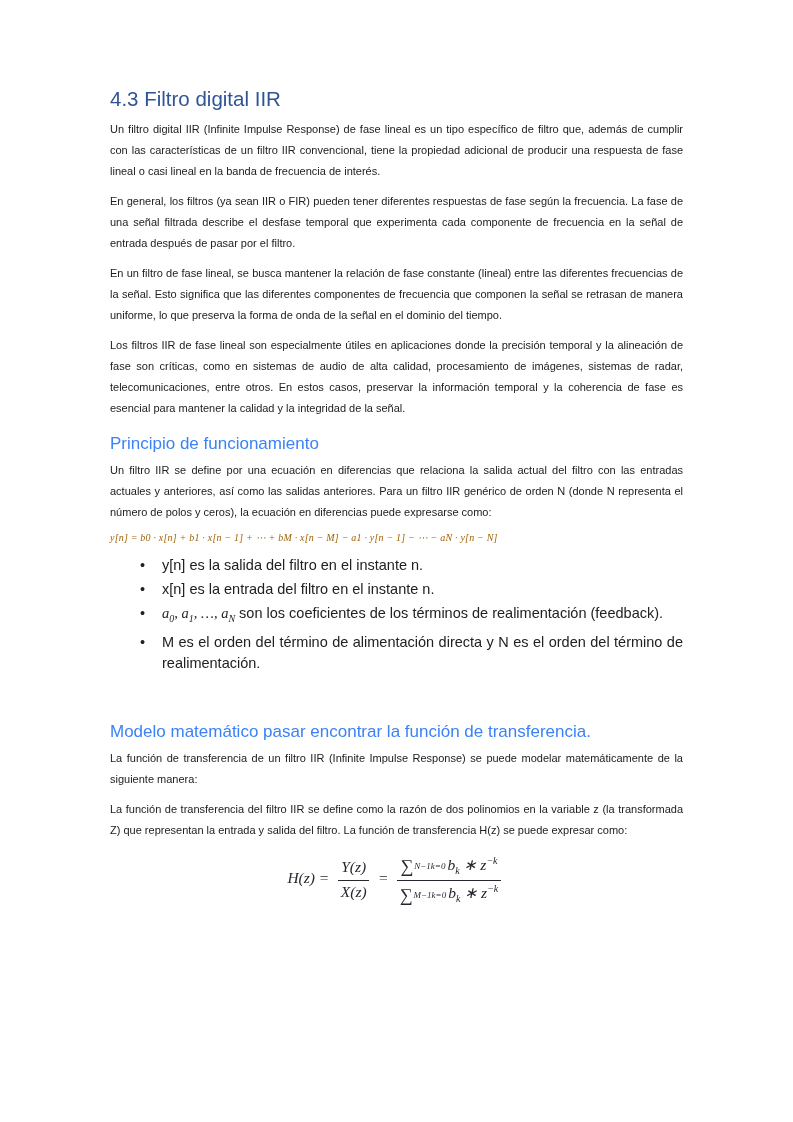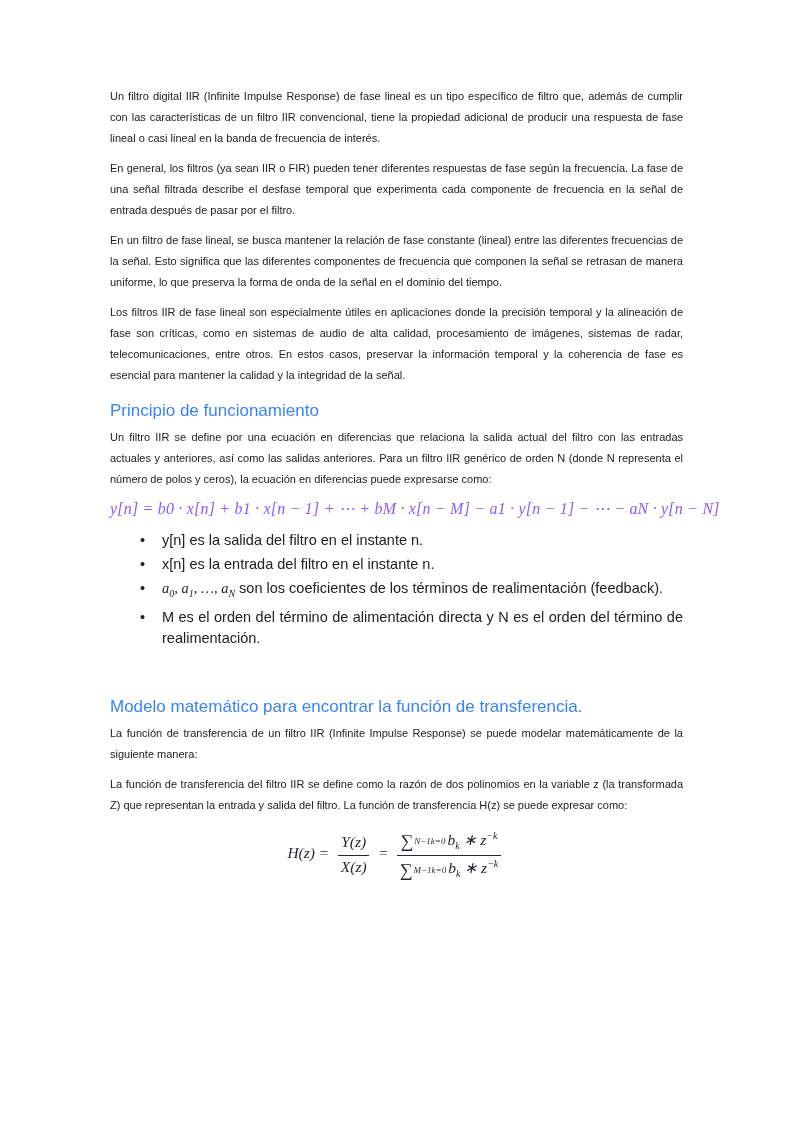--- a/index.html
+++ b/index.html
@@ -32,22 +32,22 @@
   h2.sub.spaced { margin-top: 46px; }
   p.body {
     font-size: 11px;
     line-height: 21px;
     text-align: justify;
     margin: 0 0 9px 0;
   }
   .eq-line {
     font-family: "Liberation Serif", serif;
     font-style: italic;
-    font-size: 16px;
-    color: #8b5cf6;
+    font-size: 10px;
+    color: #a16207;
     margin: 7px 0 12px 0;
     white-space: nowrap;
     letter-spacing: 0.2px;
   }
   .donde { margin: 0 0 9px 0; font-size: 14.5px; line-height: 21px; }
   ul.blist {
     margin: 3px 0 0 0;
     padding: 0 0 0 52px;
     list-style: none;
   }
@@ -100,20 +100,21 @@
     line-height: 1.15;
     font-style: italic;
     margin: 0 2px 0 1px;
   }
 </style>
 </head>
 <body>
 
 <div class="page">
 
+  <h1 class="sec">4.3 Filtro digital IIR</h1>
 
   <p class="body">Un filtro digital IIR (Infinite Impulse Response) de fase lineal es un tipo específico de filtro que, además de cumplir con las características de un filtro IIR convencional, tiene la propiedad adicional de producir una respuesta de fase lineal o casi lineal en la banda de frecuencia de interés.</p>
   <p class="body">En general, los filtros (ya sean IIR o FIR) pueden tener diferentes respuestas de fase según la frecuencia. La fase de una señal filtrada describe el desfase temporal que experimenta cada componente de frecuencia en la señal de entrada después de pasar por el filtro.</p>
   <p class="body">En un filtro de fase lineal, se busca mantener la relación de fase constante (lineal) entre las diferentes frecuencias de la señal. Esto significa que las diferentes componentes de frecuencia que componen la señal se retrasan de manera uniforme, lo que preserva la forma de onda de la señal en el dominio del tiempo.</p>
   <p class="body">Los filtros IIR de fase lineal son especialmente útiles en aplicaciones donde la precisión temporal y la alineación de fase son críticas, como en sistemas de audio de alta calidad, procesamiento de imágenes, sistemas de radar, telecomunicaciones, entre otros. En estos casos, preservar la información temporal y la coherencia de fase es esencial para mantener la calidad y la integridad de la señal.</p>
 
   <h2 class="sub">Principio de funcionamiento</h2>
 
   <p class="body">Un filtro IIR se define por una ecuación en diferencias que relaciona la salida actual del filtro con las entradas actuales y anteriores, así como las salidas anteriores. Para un filtro IIR genérico de orden N (donde N representa el número de polos y ceros), la ecuación en diferencias puede expresarse como:</p>
 
@@ -128,21 +129,21 @@
       <span>x[n] es la entrada del filtro en el instante n.</span>
     </li>
     <li>
       <span class="math"><span>a</span><sub>0</sub><span>, </span><span>a</span><sub>1</sub><span>, …, </span><span>a</span><sub>N</sub></span><span> son los coeficientes de los términos de realimentación (feedback).</span>
     </li>
     <li>
       <span>M es el orden del término de alimentación directa y N es el orden del término de realimentación.</span>
     </li>
   </ul>
 
-  <h2 class="sub spaced">Modelo matemático para encontrar la función de transferencia.</h2>
+  <h2 class="sub spaced">Modelo matemático pasar encontrar la función de transferencia.</h2>
 
   <p class="body">La función de transferencia de un filtro IIR (Infinite Impulse Response) se puede modelar matemáticamente de la siguiente manera:</p>
   <p class="body">La función de transferencia del filtro IIR se define como la razón de dos polinomios en la variable z (la transformada Z) que representan la entrada y salida del filtro. La función de transferencia H(z) se puede expresar como:</p>
 
   <div class="eq-center">
     <span class="math">
       <span>H(z) = </span><span class="frac"><span class="fnum">Y(z)</span><span class="fden">X(z)</span></span><span> = </span><span class="frac"><span class="fnum"><span class="sum">
               <span class="sigma">∑</span>
               <span class="limits">
                 <span>N−1</span>

